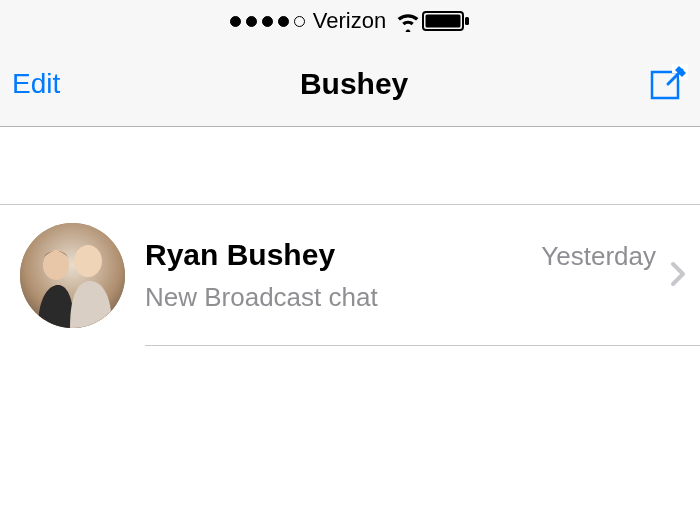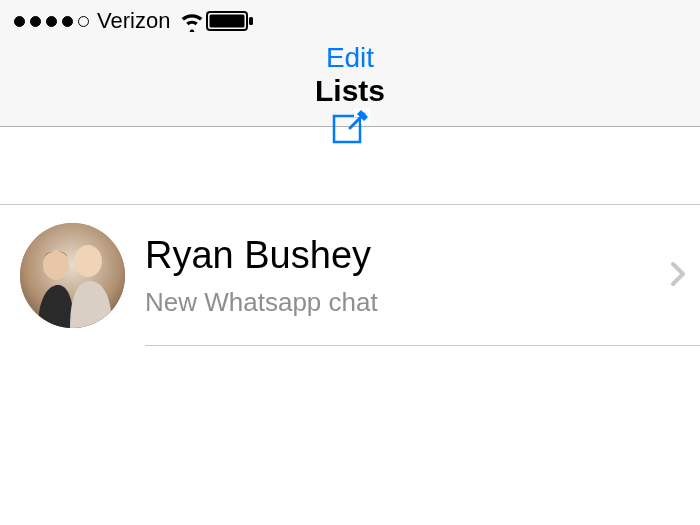--- a/index.html
+++ b/index.html
@@ -1,48 +1,48 @@
 <!DOCTYPE html>
 <html><head>
 <meta charset="utf-8">
 <style>
   * { box-sizing: border-box; margin: 0; padding: 0; }
   html, body { width: 700px; height: 525px; font-family: -apple-system, "Helvetica Neue", Helvetica, Arial, sans-serif; background: #ffffff; color: #000; }
   .screen { width: 700px; height: 525px; background: #fff; overflow: hidden; }
 
   
-  .status-bar { height: 42px; background: #f7f7f7; display: flex; align-items: center; justify-content: flex-start; padding: 0 14px; font-size: 22px; }
+  .status-bar { height: 42px; background: #f7f7f7; display: flex; align-items: center; justify-content: center; padding: 0 14px; font-size: 22px; }
   .status-left { display: flex; align-items: center; gap: 8px; }
   .signal-dots { display: flex; gap: 5px; align-items: center; }
   .dot { width: 11px; height: 11px; border-radius: 50%; border: 1.5px solid #000; }
   .dot.filled { background: #000; }
   .carrier { font-size: 22px; font-weight: 400; }
   .wifi svg { display: block; }
   .clock { font-size: 22px; font-weight: 500; }
   .battery svg { display: block; }
 
   
-  .nav-bar { height: 85px; background: #f7f7f7; border-bottom: 1px solid #b2b2b2; display: flex; align-items: center; justify-content: space-between; padding: 0 12px; flex-direction: column; }
+  .nav-bar { height: 85px; background: #f7f7f7; border-bottom: 1px solid #b2b2b2; display: flex; align-items: center; justify-content: space-between; padding: 0 12px; }
   .nav-left { color: #007aff; font-size: 28px; font-weight: 400; }
   .nav-title { font-size: 30px; font-weight: 700; }
   .nav-right { color: #007aff; }
   .compose-icon svg { display: block; }
 
   
   .subheader { height: 78px; display: flex; align-items: center; justify-content: space-between; padding: 0 20px; border-bottom: 1px solid #c8c7cc; }
   .subheader .link { color: #007aff; font-size: 28px; }
   .subheader .link.right { text-align: right; }
 
   
   .chat-row { display: flex; align-items: center; padding: 18px 10px 18px 20px; position: relative; }
   .avatar { width: 105px; height: 105px; border-radius: 50%; overflow: hidden; flex-shrink: 0; margin-right: 20px; background: linear-gradient(135deg, #8a6d5a 0%, #c9a27a 50%, #6b4e3d 100%); position: relative; }
   .avatar svg { width: 100%; height: 100%; display: block; }
   .chat-content { flex: 1; display: flex; flex-direction: column; justify-content: center; min-width: 0; }
   .chat-top { display: flex; justify-content: space-between; align-items: baseline; }
-  .chat-name { font-size: 38px; font-weight: 400; }
+  .chat-name { font-size: 30px; font-weight: 700; }
   .chat-time { font-size: 26px; color: #8e8e93; margin-right: 34px; }
   .chat-preview { font-size: 26px; color: #8e8e93; margin-top: 10px; }
   .chevron { position: absolute; right: 14px; top: 50%; transform: translateY(-50%); color: #c7c7cc; }
   .chat-divider { position: absolute; left: 145px; right: 0; bottom: 0; height: 1px; background: #c8c7cc; }
 
 </style>
 </head>
 <body>
 
 <div class="screen">
@@ -69,21 +69,21 @@
       <svg width="48" height="22" viewBox="0 0 48 22">
         <rect x="1" y="2" width="40" height="18" rx="3" ry="3" fill="none" stroke="#000" stroke-width="2"></rect>
         <rect x="3.5" y="4.5" width="35" height="13" rx="1.5" fill="#000"></rect>
         <rect x="43" y="7" width="4" height="8" rx="1.5" fill="#000"></rect>
       </svg>
     </div>
   </div>
 
   <div class="nav-bar">
     <div class="nav-left">Edit</div>
-    <div class="nav-title">Lists</div>
+    <div class="nav-title">Bushey</div>
     <div class="nav-right compose-icon">
       <span>
         <svg width="40" height="40" viewBox="0 0 40 40">
           <rect x="4" y="8" width="26" height="26" fill="none" stroke="#007aff" stroke-width="2.5"></rect>
           <path d="M24 4 L36 4 L36 16" fill="none" stroke="white" stroke-width="10"></path>
           <path d="M20 20 L34 6" stroke="#007aff" stroke-width="3" stroke-linecap="round"></path>
           <path d="M31 2 L38 9 L34 13 L27 6 Z" fill="#007aff"></path>
         </svg>
       </span>
     </div>
@@ -110,22 +110,23 @@
           <path d="M24 34 Q36 22 48 34 Q44 28 36 28 Q28 28 24 34 Z" fill="#6b4a2f"></path>
 
           <ellipse cx="68" cy="38" rx="14" ry="16" fill="#f0d4b8"></ellipse>
           <path d="M50 105 C50 68 60 58 70 58 C80 58 92 68 92 105 Z" fill="#d9cfc4"></path>
           <path d="M54 30 Q68 14 82 30 Q76 22 68 22 Q60 22 54 30 Z" fill="#d9b873"></path>
         </svg>
       </div>
       <div class="chat-content">
         <div class="chat-top">
           <span class="chat-name">Ryan Bushey</span>
+          <span class="chat-time">Yesterday</span>
         </div>
-        <div class="chat-preview">New Whatsapp chat</div>
+        <div class="chat-preview">New Broadcast chat</div>
       </div>
       <span class="chevron">
         <svg width="16" height="26" viewBox="0 0 16 26">
           <path d="M3 3 L13 13 L3 23" fill="none" stroke="#c7c7cc" stroke-width="4" stroke-linecap="round" stroke-linejoin="round"></path>
         </svg>
       </span>
       <div class="chat-divider"></div>
     </div>
   </div>
 

